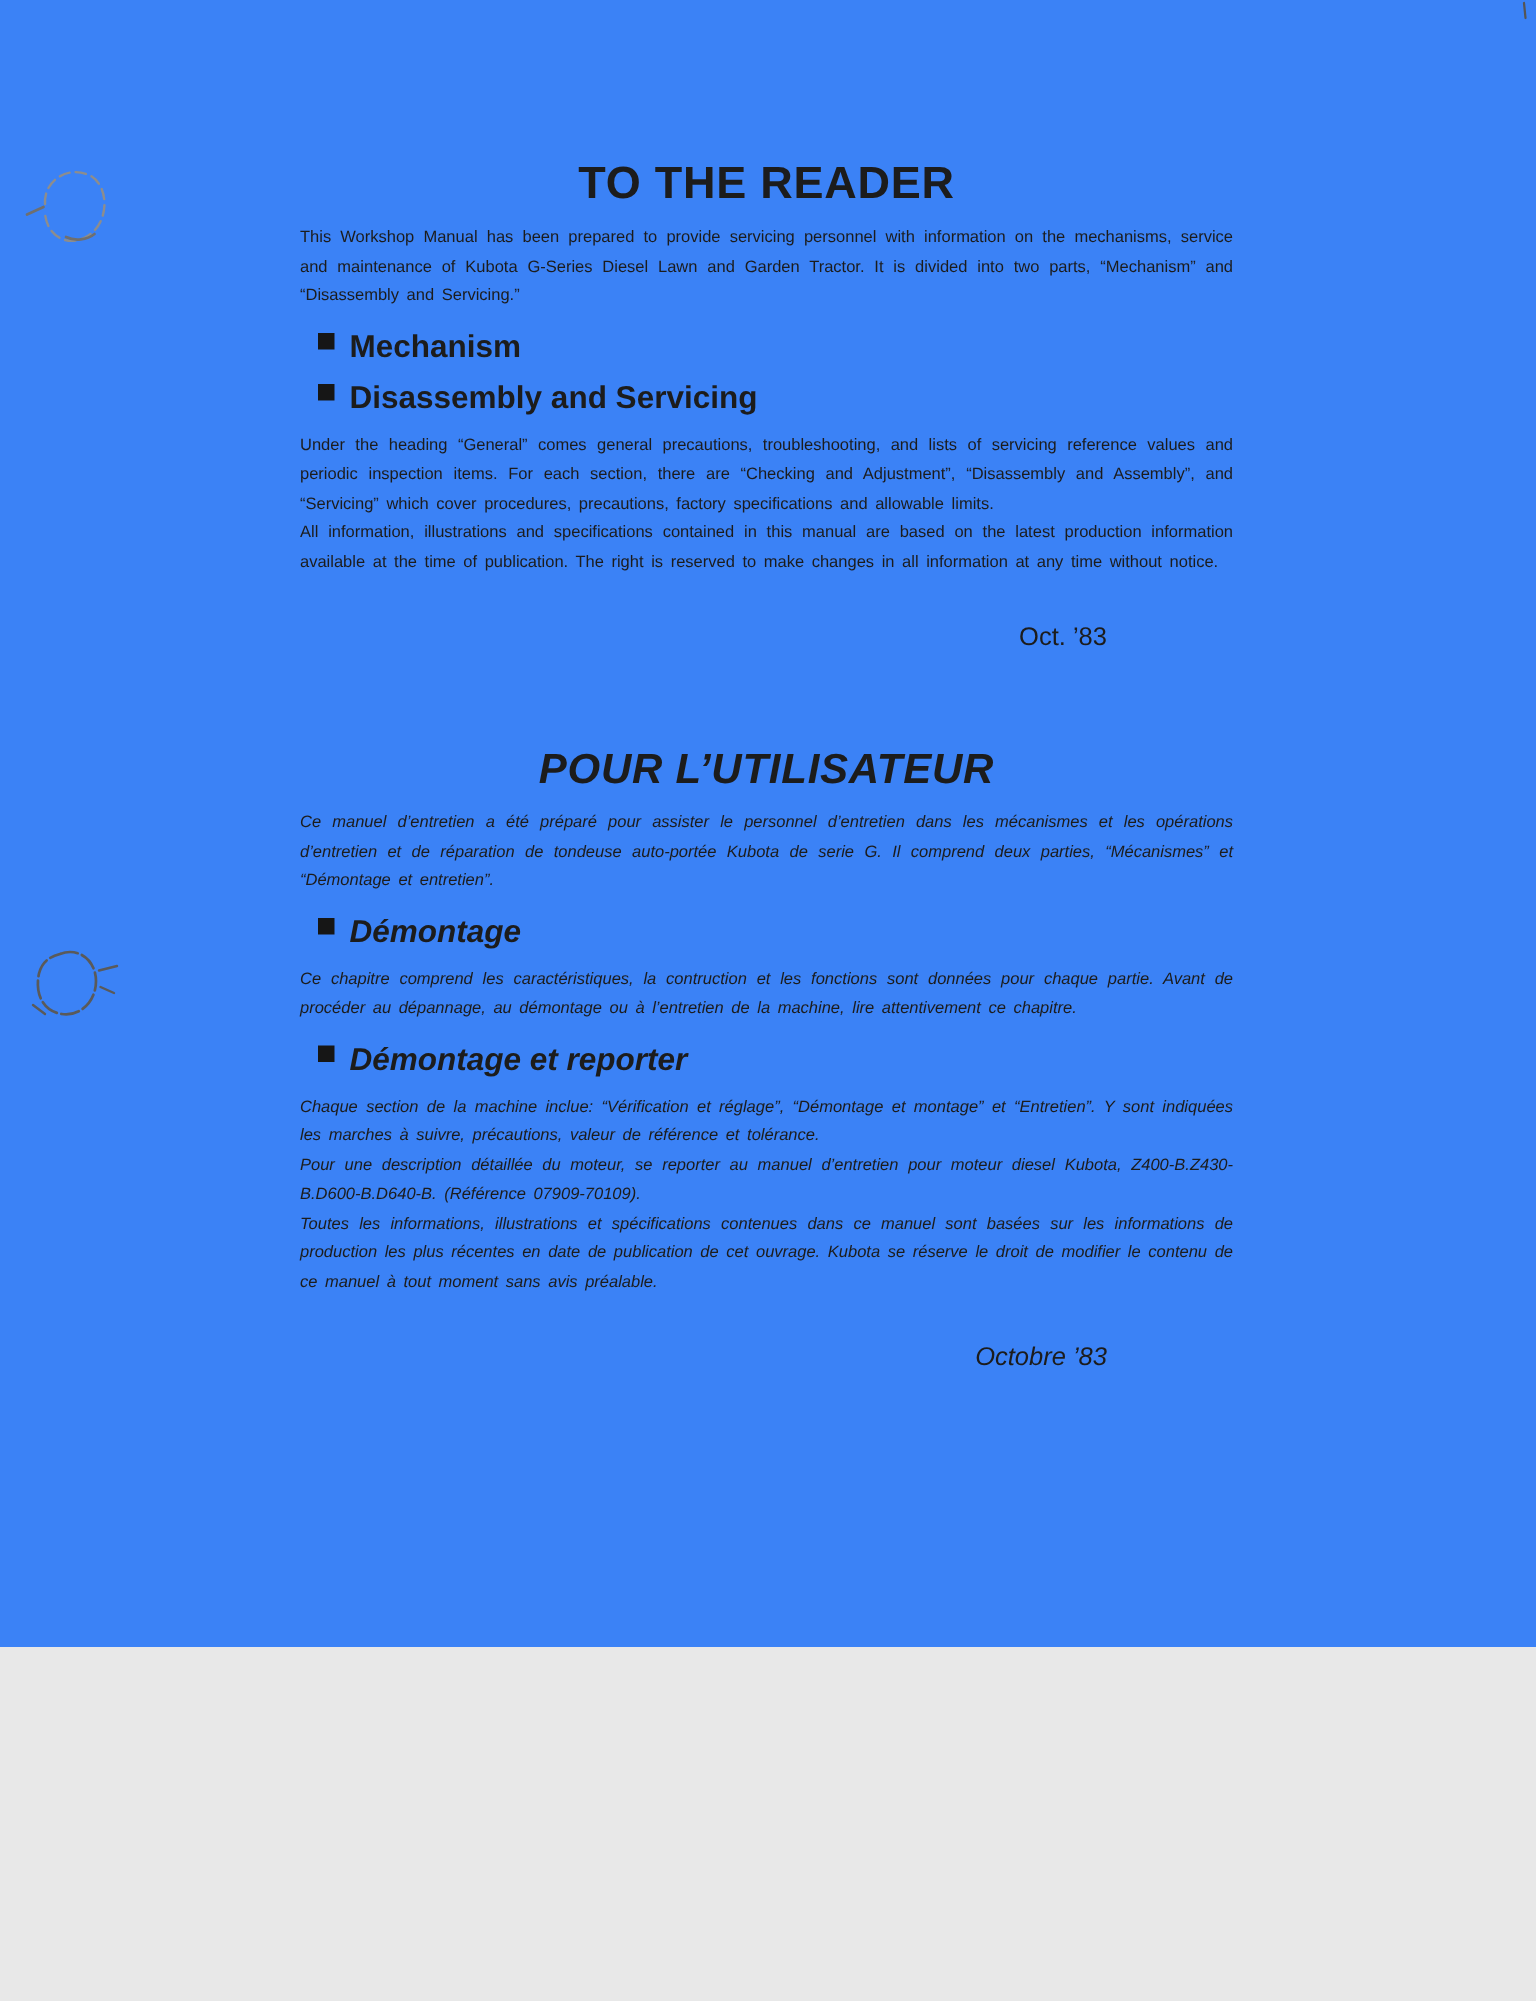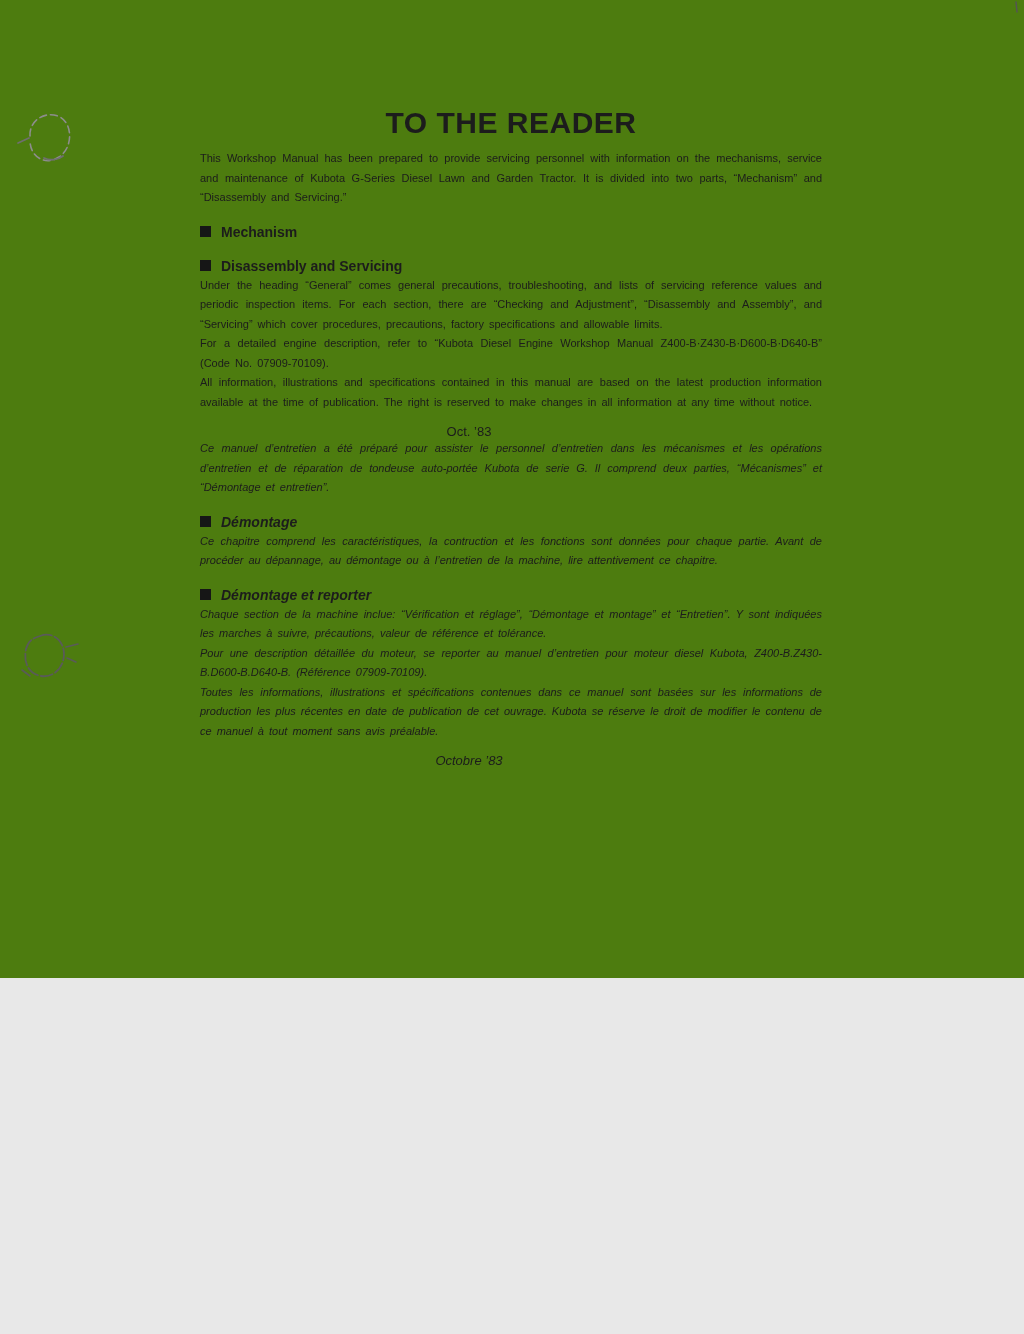--- a/index.html
+++ b/index.html
@@ -1,22 +1,22 @@
 <!DOCTYPE html>
 <html><head>
 <meta charset="utf-8">
 <style>
   * { box-sizing: border-box; }
   html, body { margin: 0; padding: 0; background: #e8e8e8; }
   .page {
     position: relative;
     width: 1024px;
-    height: 978px;
+    height: 1098px;
     margin: 0 auto;
-    background: #4d7c0f;
+    background: #3b82f6;
     color: #1c1c1c;
     font-family: "Liberation Sans", sans-serif;
     overflow: hidden;
     text-decoration: underline;
   }
   .content {
     position: absolute;
     left: 200px;
     top: 0;
     width: 622px;
@@ -40,41 +40,41 @@
   p.body {
     margin: 0;
     font-size: 11px;
     line-height: 19.5px;
     text-align: justify;
     word-spacing: 2px;
   }
   .section { margin-top: 14px; }
   .section-head {
     display: flex;
-    align-items: center;
+    align-items: flex-start;
     font-weight: 700;
-    font-size: 14px;
+    font-size: 21px;
     line-height: 20px;
-    margin: 0;
+    margin: 12px;
   }
   .bullet {
     width: 11px;
     height: 11px;
     background: #161616;
     flex: 0 0 auto;
     margin-right: 10px;
   }
   .indent { margin-left: 21px; }
   .para { margin-top: 10px; }
   .para-2 { margin-top: 12px; }
   .date {
-    font-size: 13px;
-    text-align: center;
+    font-size: 17px;
+    text-align: right;
     padding-right: 84px;
-    margin-top: 12px;
+    margin-top: 30px;
   }
   .fr { font-style: italic; }
   .marks-layer {
     position: absolute;
     left: 0; top: 0;
     width: 1024px;
     height: 1334px;
     pointer-events: none;
   }
 </style>
@@ -110,28 +110,28 @@
       </div>
 
       <div class="section">
         <div class="section-head">
           <span class="bullet"></span>
           <span>Disassembly and Servicing</span>
         </div>
         <p class="body indent">Under the heading “General” comes general precautions, troubleshooting, and lists of servicing reference values and periodic inspection items. For each section, there are “Checking and Adjustment”, “Disassembly and Assembly”, and “Servicing” which cover procedures, precautions, factory specifications and allowable limits.</p>
       </div>
 
-      <p class="body indent para">For a detailed engine description, refer to “Kubota Diesel Engine Workshop Manual Z400-B·Z430-B·D600-B·D640-B” (Code No. 07909-70109).</p>
 
       <p class="body indent para">All information, illustrations and specifications contained in this manual are based on the latest production information available at the time of publication. The right is reserved to make changes in all information at any time without notice.</p>
 
       <div class="date">Oct. ’83</div>
     </div>
 
     <div class="fr">
+      <h1 class="title-fr">POUR L’UTILISATEUR</h1>
 
       <p class="body">Ce manuel d’entretien a été préparé pour assister le personnel d’entretien dans les mécanismes et les opérations d’entretien et de réparation de tondeuse auto-portée Kubota de serie G. Il comprend deux parties, “Mécanismes” et “Démontage et entretien”.</p>
 
       <div class="section">
         <div class="section-head">
           <span class="bullet"></span>
           <span>Démontage</span>
         </div>
         <p class="body indent">Ce chapitre comprend les caractéristiques, la contruction et les fonctions sont données pour chaque partie. Avant de procéder au dépannage, au démontage ou à l’entretien de la machine, lire attentivement ce chapitre.</p>
       </div>

